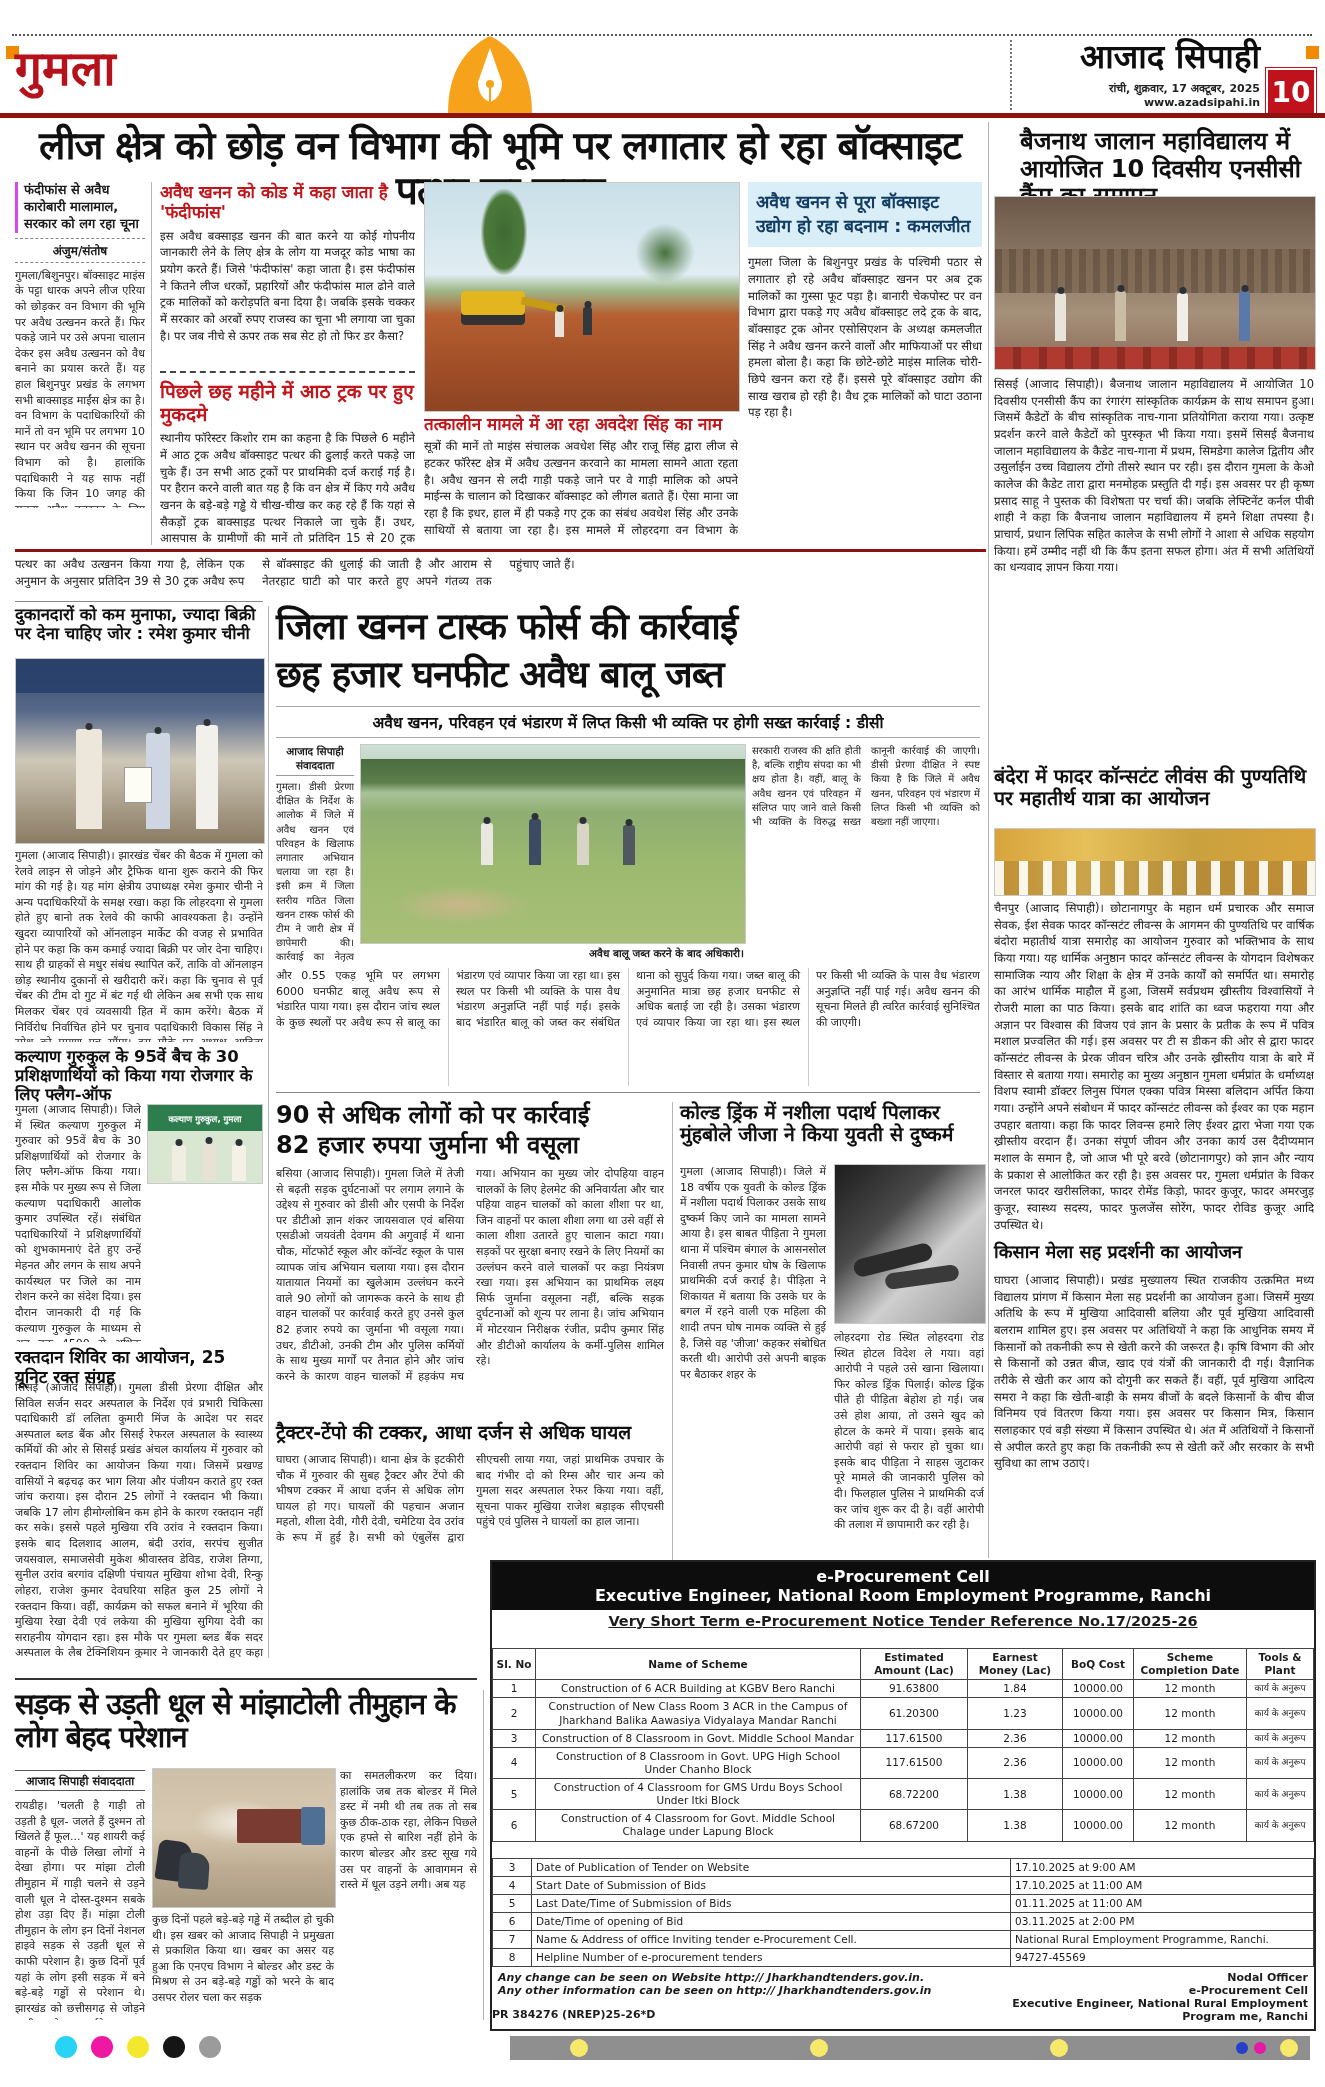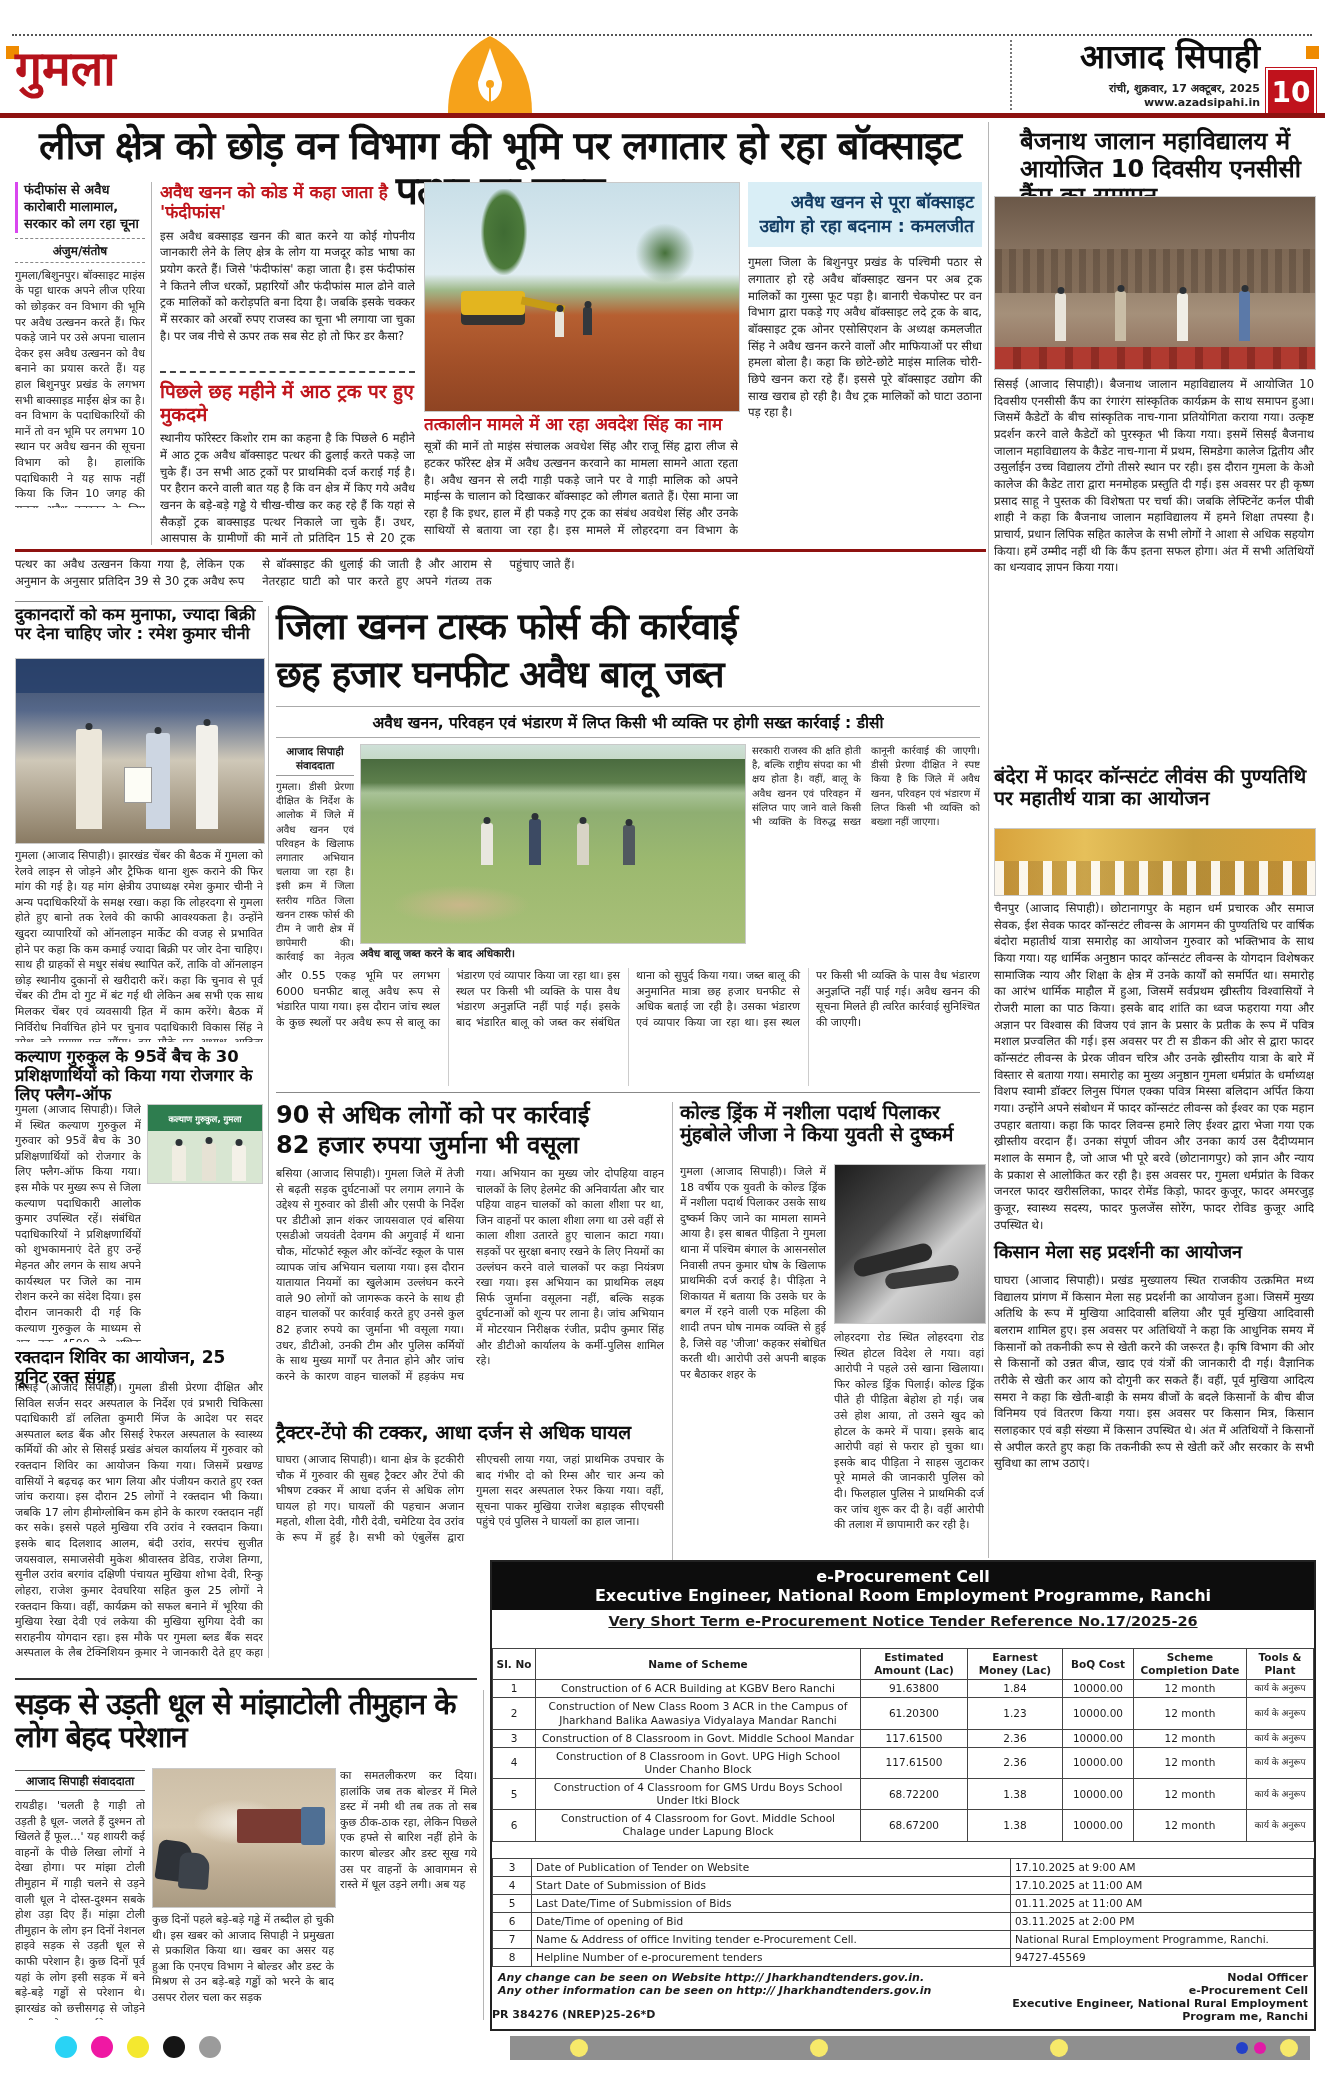--- a/index.html
+++ b/index.html
@@ -10,21 +10,21 @@
   .hr-red{position:absolute;background:#8e1210;}
   .hr-gray{position:absolute;background:#888;height:1px;}
   .body-txt{font-size:11px;line-height:1.42;text-align:justify;overflow:hidden;}
   .body-txt2{font-size:11.5px;line-height:1.45;text-align:justify;overflow:hidden;}
   .hl-black{font-weight:800;color:#101010;line-height:1.15;}
   .hl-red{font-weight:800;color:#c0161c;line-height:1.2;}
   .photo{position:absolute;overflow:hidden;border:1px solid #c9c9c9;}
   .fig{position:absolute;background:#33383d;border-radius:3px 3px 0 0;}
   .fig:before{content:"";position:absolute;top:-6px;left:50%;transform:translateX(-50%);
               width:7px;height:7px;border-radius:50%;background:#2c3136;}
-  .caption{font-size:10.5px;font-weight:700;color:#222;}
+  .caption{font-size:10.5px;font-weight:700;color:#222;text-align:right;}
   table{border-collapse:collapse;width:100%;margin-top:16px;}
   .sch td,.sch th{border:1px solid #444;padding:2px 3px;font-size:10.5px;text-align:center;line-height:1.25;}
   .det td{border:1px solid #444;padding:2px 4px;font-size:10.5px;text-align:left;line-height:1.25;}
   .dot{position:absolute;border-radius:50%;}
 </style>
 </head>
 <body>
 
 <div id="paper">
 
@@ -81,21 +81,21 @@
     <div style="position:absolute;left:96px;top:118px;width:44px;height:8px;background:#c79c15;transform:rotate(12deg);"></div>
     <div class="fig" style="left:130px;top:128px;width:9px;height:26px;background:#e8e4da;"></div>
     <div class="fig" style="left:158px;top:124px;width:9px;height:28px;"></div>
   </div>
   <div class="abs" style="left:424px;top:414px;width:314px;height:131px;overflow:hidden;">
     <div class="hl-red" style="font-size:17px;">तत्कालीन मामले में आ रहा अवदेश सिंह का नाम</div>
     <div class="body-txt2" style="margin-top:4px;height:100px;">सूत्रों की मानें तो माइंस संचालक अवधेश सिंह और राजू सिंह द्वारा लीज से हटकर फॉरेस्ट क्षेत्र में अवैध उत्खनन करवाने का मामला सामने आता रहता है। अवैध खनन से लदी गाड़ी पकड़े जाने पर वे गाड़ी मालिक को अपने माईन्स के चालान को दिखाकर बॉक्साइट को लीगल बताते हैं। ऐसा माना जा रहा है कि इधर, हाल में ही पकड़े गए ट्रक का संबंध अवधेश सिंह और उनके साथियों से बताया जा रहा है। इस मामले में लोहरदगा वन विभाग के पदाधिकारी जांच का हवाला दे कर कुछ भी कहने से बच रहे हैं।</div>
   </div>
 
   <div class="abs" style="left:748px;top:182px;width:234px;height:363px;overflow:hidden;">
-    <div style="background:#d9eef6;padding:9px 8px;text-align:right;">
+    <div style="background:#d9eef6;padding:9px 8px;">
       <div style="font-size:17.5px;font-weight:800;color:#123c63;line-height:1.35;">अवैध खनन से पूरा बॉक्साइट उद्योग हो रहा बदनाम : कमलजीत</div>
     </div>
     <div class="body-txt2" style="margin-top:7px;height:230px;">गुमला जिला के बिशुनपुर प्रखंड के पश्चिमी पठार से लगातार हो रहे अवैध बॉक्साइट खनन पर अब ट्रक मालिकों का गुस्सा फूट पड़ा है। बानारी चेकपोस्ट पर वन विभाग द्वारा पकड़े गए अवैध बॉक्साइट लदे ट्रक के बाद, बॉक्साइट ट्रक ओनर एसोसिएशन के अध्यक्ष कमलजीत सिंह ने अवैध खनन करने वालों और माफियाओं पर सीधा हमला बोला है। कहा कि छोटे-छोटे माइंस मालिक चोरी-छिपे खनन करा रहे हैं। इससे पूरे बॉक्साइट उद्योग की साख खराब हो रही है। वैध ट्रक मालिकों को घाटा उठाना पड़ रहा है।</div>
   </div>
 
   <div class="vr" style="left:988px;top:122px;height:1436px;"></div>
 
   <div class="hr-red" style="left:15px;top:549px;width:971px;height:3px;"></div>
   <div class="abs body-txt2" style="left:15px;top:556px;width:971px;height:42px;column-count:4;column-gap:18px;">पत्थर का अवैध उत्खनन किया गया है, लेकिन एक अनुमान के अनुसार प्रतिदिन 39 से 30 ट्रक अवैध रूप से बॉक्साइट की धुलाई की जाती है और आराम से नेतरहाट घाटी को पार करते हुए अपने गंतव्य तक पहुंचाए जाते हैं।</div>
 

